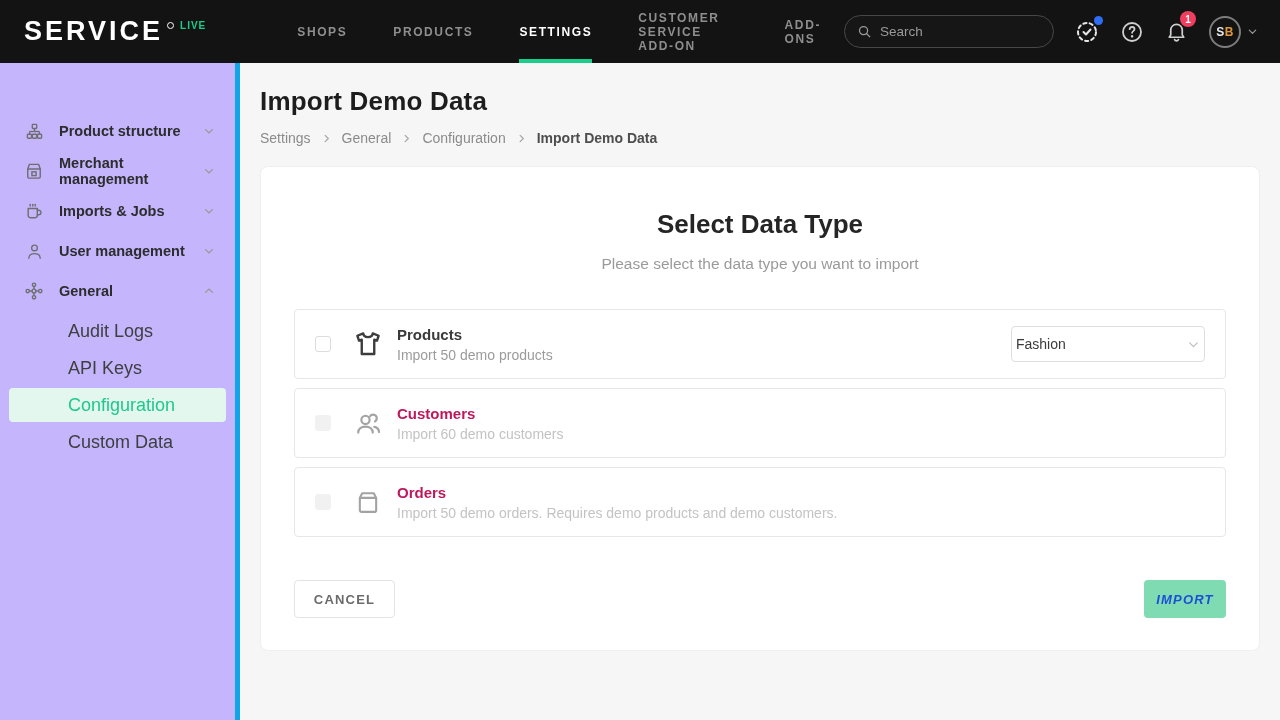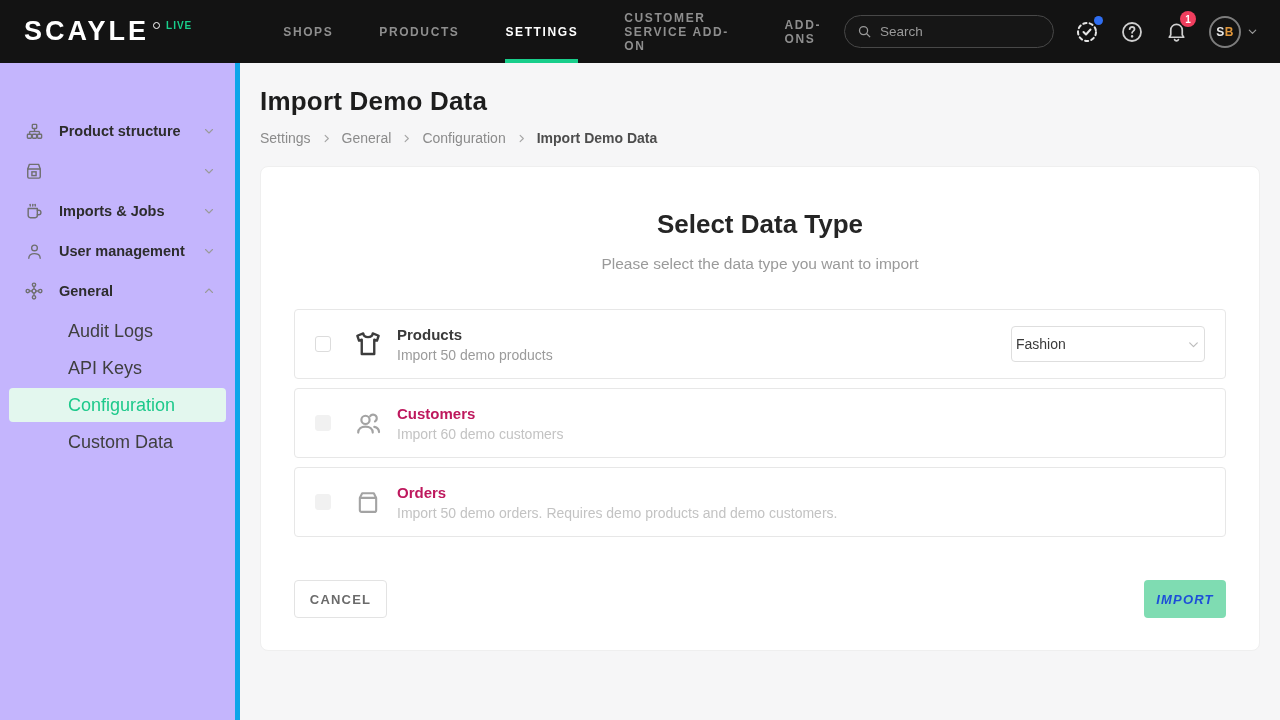--- a/index.html
+++ b/index.html
@@ -104,29 +104,29 @@
     display: flex; align-items: center; padding: 0 4px; cursor: pointer; background: #fff;
   }
   .opt-select .sel-value { font-size: 14px; color: #3a3a3a; }
   .opt-select .sel-chevron { margin-left: auto; color: #bcbcbc; display: flex; }
 
   .actions { margin-top: 43px; display: flex; justify-content: space-between; }
   .btn {
     height: 38px; border-radius: 4px; font-size: 13px; font-weight: bold; letter-spacing: 1.2px;
     display: flex; align-items: center; justify-content: center; font-family: "Liberation Sans", sans-serif;
   }
-  .btn-cancel { width: 93px; background: #fff; border: 1px solid #e3e3e3; color: #6b6b6b; cursor: pointer; }
+  .btn-cancel { width: 101px; background: #fff; border: 1px solid #e3e3e3; color: #6b6b6b; cursor: pointer; }
   .btn-import { width: 82px; background: #7fdcb2; border: none; color: #1d4ed8; cursor: default; font-style: italic; }
 </style>
 </head>
 <body>
 
 <div class="topbar">
   <div class="brand">
-    <span class="brand-name">SCAYLE</span>
+    <span class="brand-name">SERVICE</span>
     <span class="brand-reg"></span>
     <span class="brand-env">LIVE</span>
   </div>
 
   <div class="topnav">
     <div class="topnav-item">SHOPS</div>
     <div class="topnav-item">PRODUCTS</div>
     <div class="topnav-item active">SETTINGS</div>
     <div class="topnav-item">CUSTOMER SERVICE ADD-ON</div>
     <div class="topnav-item">ADD-ONS</div>
@@ -207,20 +207,21 @@
     </div>
 
     <div class="side-item">
       <span class="s-icon">
         <svg width="20" height="20" viewBox="0 0 24 24" fill="none" stroke="currentColor" stroke-width="1.7">
           <path d="M4.5 9.5L6.5 4h11l2 5.5" stroke-linejoin="round"></path>
           <path d="M4.5 9.5h15V19a1.5 1.5 0 01-1.5 1.5H6A1.5 1.5 0 014.5 19z" stroke-linejoin="round"></path>
           <rect x="9.5" y="13" width="5" height="4.5"></rect>
         </svg>
       </span>
+      <span class="s-label">Merchant management</span>
       <span class="s-chevron">
         <svg width="12" height="12" viewBox="0 0 24 24" fill="none" stroke="currentColor" stroke-width="2.2">
             <polyline points="5,9 12,16 19,9" stroke-linecap="round" stroke-linejoin="round"></polyline>
           </svg>
       </span>
     </div>
 
     <div class="side-item">
       <span class="s-icon">
         <svg width="20" height="20" viewBox="0 0 24 24" fill="none" stroke="currentColor" stroke-width="1.7">

